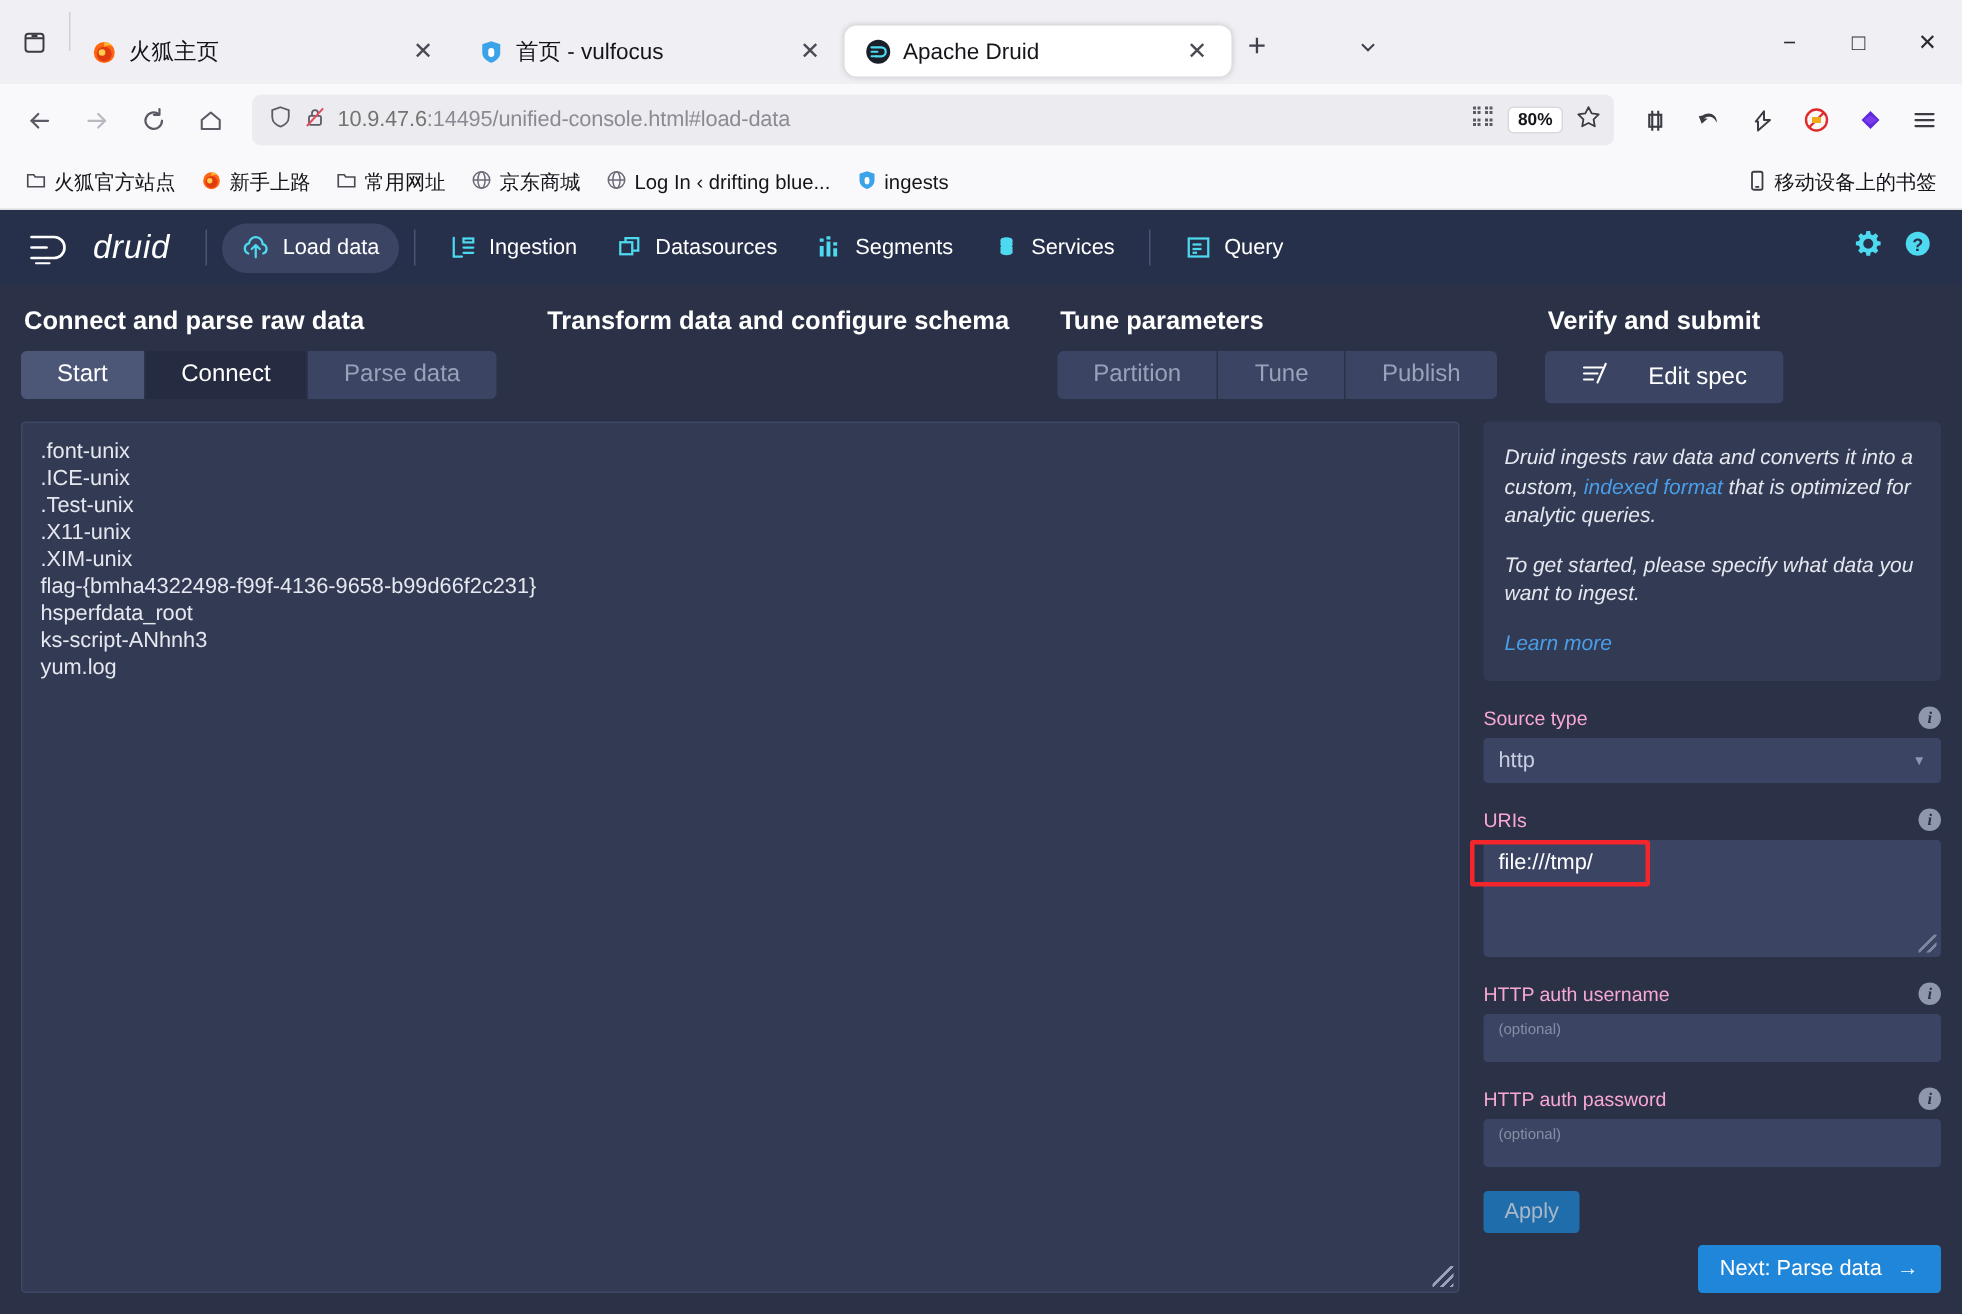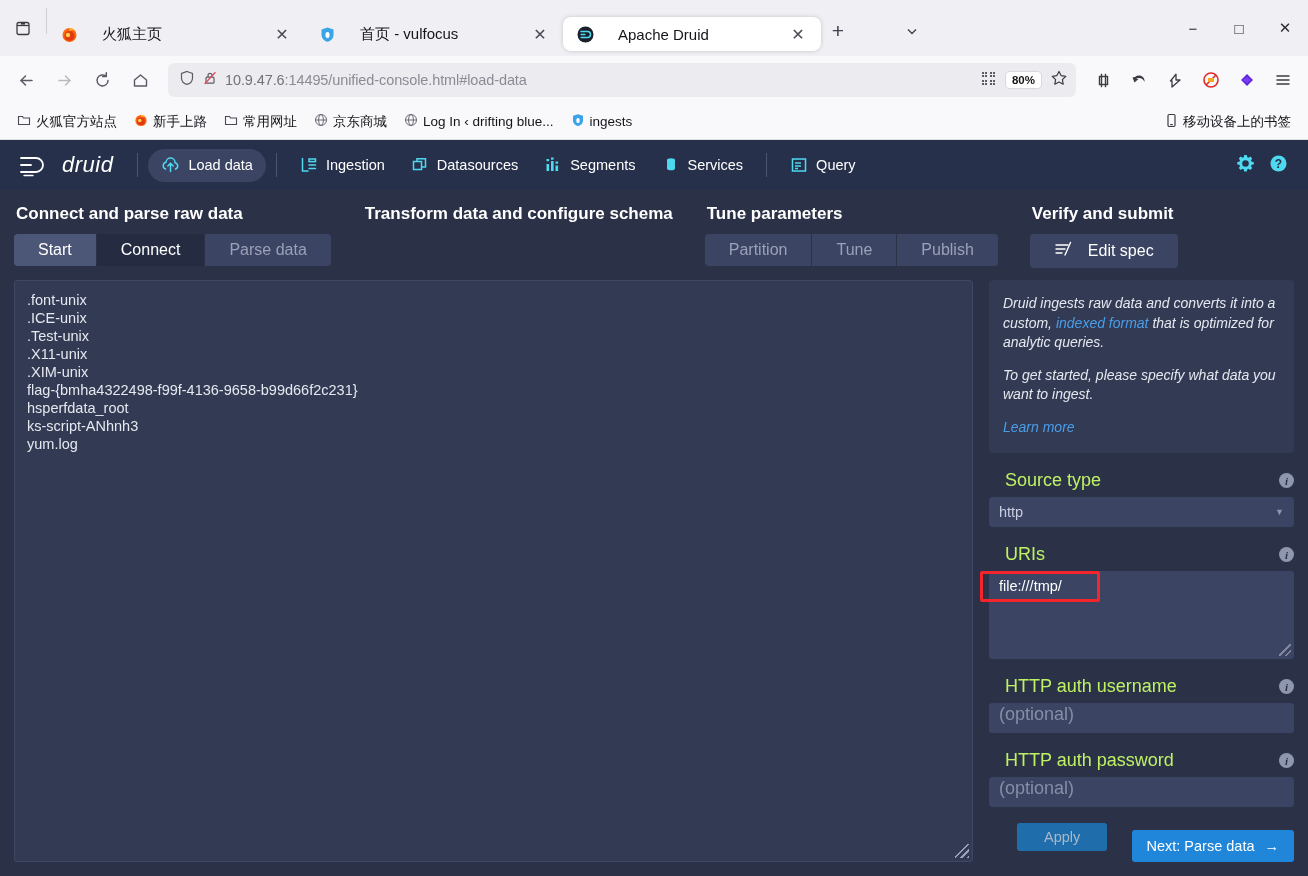--- a/index.html
+++ b/index.html
@@ -19,21 +19,21 @@
   }
   .tabstrip::after {
     content:""; position:absolute; left:0; right:0; bottom:0; height:0px;
   }
   .tablist-btn {
     width: 46px; height: 56px; display: flex; align-items: center; justify-content: center;
     color: #3a3a42;
   }
   .tab-divider { width: 1px; height: 26px; background: #cfcfd8; align-self: center; margin-bottom: 15px;}
   .tab {
-    height: 44px; display: flex; align-items: center; gap: 24px;
+    height: 44px; display: flex; align-items: center; gap: 8px;
     padding: 0 12px 0 14px; margin-bottom: 0px; min-width: 258px; max-width: 278px;
     border-radius: 8px 8px 0 0; position: relative;
   }
   .tab.active {
     background: #ffffff; box-shadow: 0 0 4px rgba(0,0,0,.18);
     border-radius: 8px; margin-bottom: 5px; height: 34px;
   }
   .tab-favicon { width: 17px; height: 17px; flex: 0 0 17px; position: relative; }
   .tab-title {
     flex: 1 1 auto; font-size: 15px; color: #15141a; white-space: nowrap;
@@ -114,21 +114,21 @@
   .wbtn {
     padding: 7px 24px; font-size: 16px; color: #9aa1b8; white-space: nowrap;
     border-right: 1px solid #2b3147;
   }
   .wbtn:last-child { border-right: none; }
   .wbtn.active { background: #252c42; color: #ffffff; }
   .wbtn.first-active { background: #4c5677; color: #ffffff; }
   .wgroup.gap1 { margin-left: 32px; }
   .wgroup.gap2 { margin-left: 32px; }
   .wgroup.gap3 { margin-left: 32px; }
-  .wbtn.editspec { display: flex; align-items: center; gap: 16px; background: #3b4463; color:#fff; }
+  .wbtn.editspec { display: flex; align-items: center; gap: 27px; background: #3b4463; color:#fff; }
 
   .content {
     flex: 1 1 auto; display: flex; gap: 16px; padding: 12px 14px 14px 14px; min-height: 0;
   }
   .filebox {
     flex: 1 1 auto; background: #323a54; border: 1px solid #3e4763; border-radius: 3px;
     padding: 10px 12px; color: #e6e8ef; font-size: 14.5px; line-height: 18px;
     position: relative; overflow: hidden;
   }
   .file-line { white-space: pre; }
@@ -146,48 +146,48 @@
     background: #323a54; border-radius: 4px; padding: 14px 14px 16px 14px;
     color: #e6e8ef; font-size: 14px; line-height: 19.5px; font-style: italic;
   }
   .infobox p { margin-bottom: 13px; }
   .infobox p:last-child { margin-bottom: 0; }
   .link { color: #4a9ee8; }
   .field-label-row {
     display: flex; align-items: center; justify-content: space-between;
     margin: 17px 0 6px 0;
   }
-  .field-label { color: #bef264; font-size: 18px; margin-left: 16px; }
+  .field-label { color: #f9a8d4; font-size: 13px; }
   .info-dot {
     width: 15px; height: 15px; border-radius: 50%; background: #8e97ad; color: #2b3147;
     font-size: 11px; font-weight: 700; display: flex; align-items: center;
     justify-content: center; font-style: italic; font-family: "Liberation Serif", serif;
   }
   .select {
     height: 30px; background: #3b4463; border-radius: 3px; display: flex; align-items: center;
     padding: 0 10px; color: #c8cde0; font-size: 14.5px; position: relative;
   }
   .select .caret { margin-left: auto; color: #8e97ad; font-size: 9px; }
   .textarea {
-    height: 88px; background: #3b4463; border-radius: 3px; padding: 7px 10px;
+    height: 78px; background: #3b4463; border-radius: 3px; padding: 7px 10px;
     color: #ffffff; font-size: 14.5px; position: relative;
   }
   .textarea .grip {
     position: absolute; right: 3px; bottom: 3px; width: 12px; height: 12px;
     background:
       linear-gradient(135deg, transparent 0 44%, #7f879e 44% 55%, transparent 55% 100%),
       linear-gradient(135deg, transparent 0 72%, #7f879e 72% 83%, transparent 83% 100%);
   }
   .input {
-    height: 30px; background: #3b4463; border-radius: 3px; display: flex; align-items: flex-start;
-    padding: 1px 10px; color: #868ea6; font-size: 18px;
+    height: 30px; background: #3b4463; border-radius: 3px; display: flex; align-items: flex-end;
+    padding: 16px 10px; color: #868ea6; font-size: 10px;
   }
   .apply-btn {
     margin-top: 16px; align-self: flex-start; background: #1f6eab; color: #a9b8c9;
-    border-radius: 3px; padding: 6px 27px; font-size: 14.5px; margin-left: 28px;
+    border-radius: 3px; padding: 6px 14px; font-size: 14.5px;
   }
   .next-btn {
     position: absolute; right: 0; bottom: 0; background: #1f86d9; color: #ffffff;
     border-radius: 3px; padding: 8px 15px; font-size: 14.5px;
     display: flex; align-items: center; gap: 10px;
   }
   .redbox {
     position: absolute; border: 3px solid #f5262b; border-radius: 2px;
     left: -9px; top: 0px; width: 120px; height: 31px; pointer-events: none;
   }

